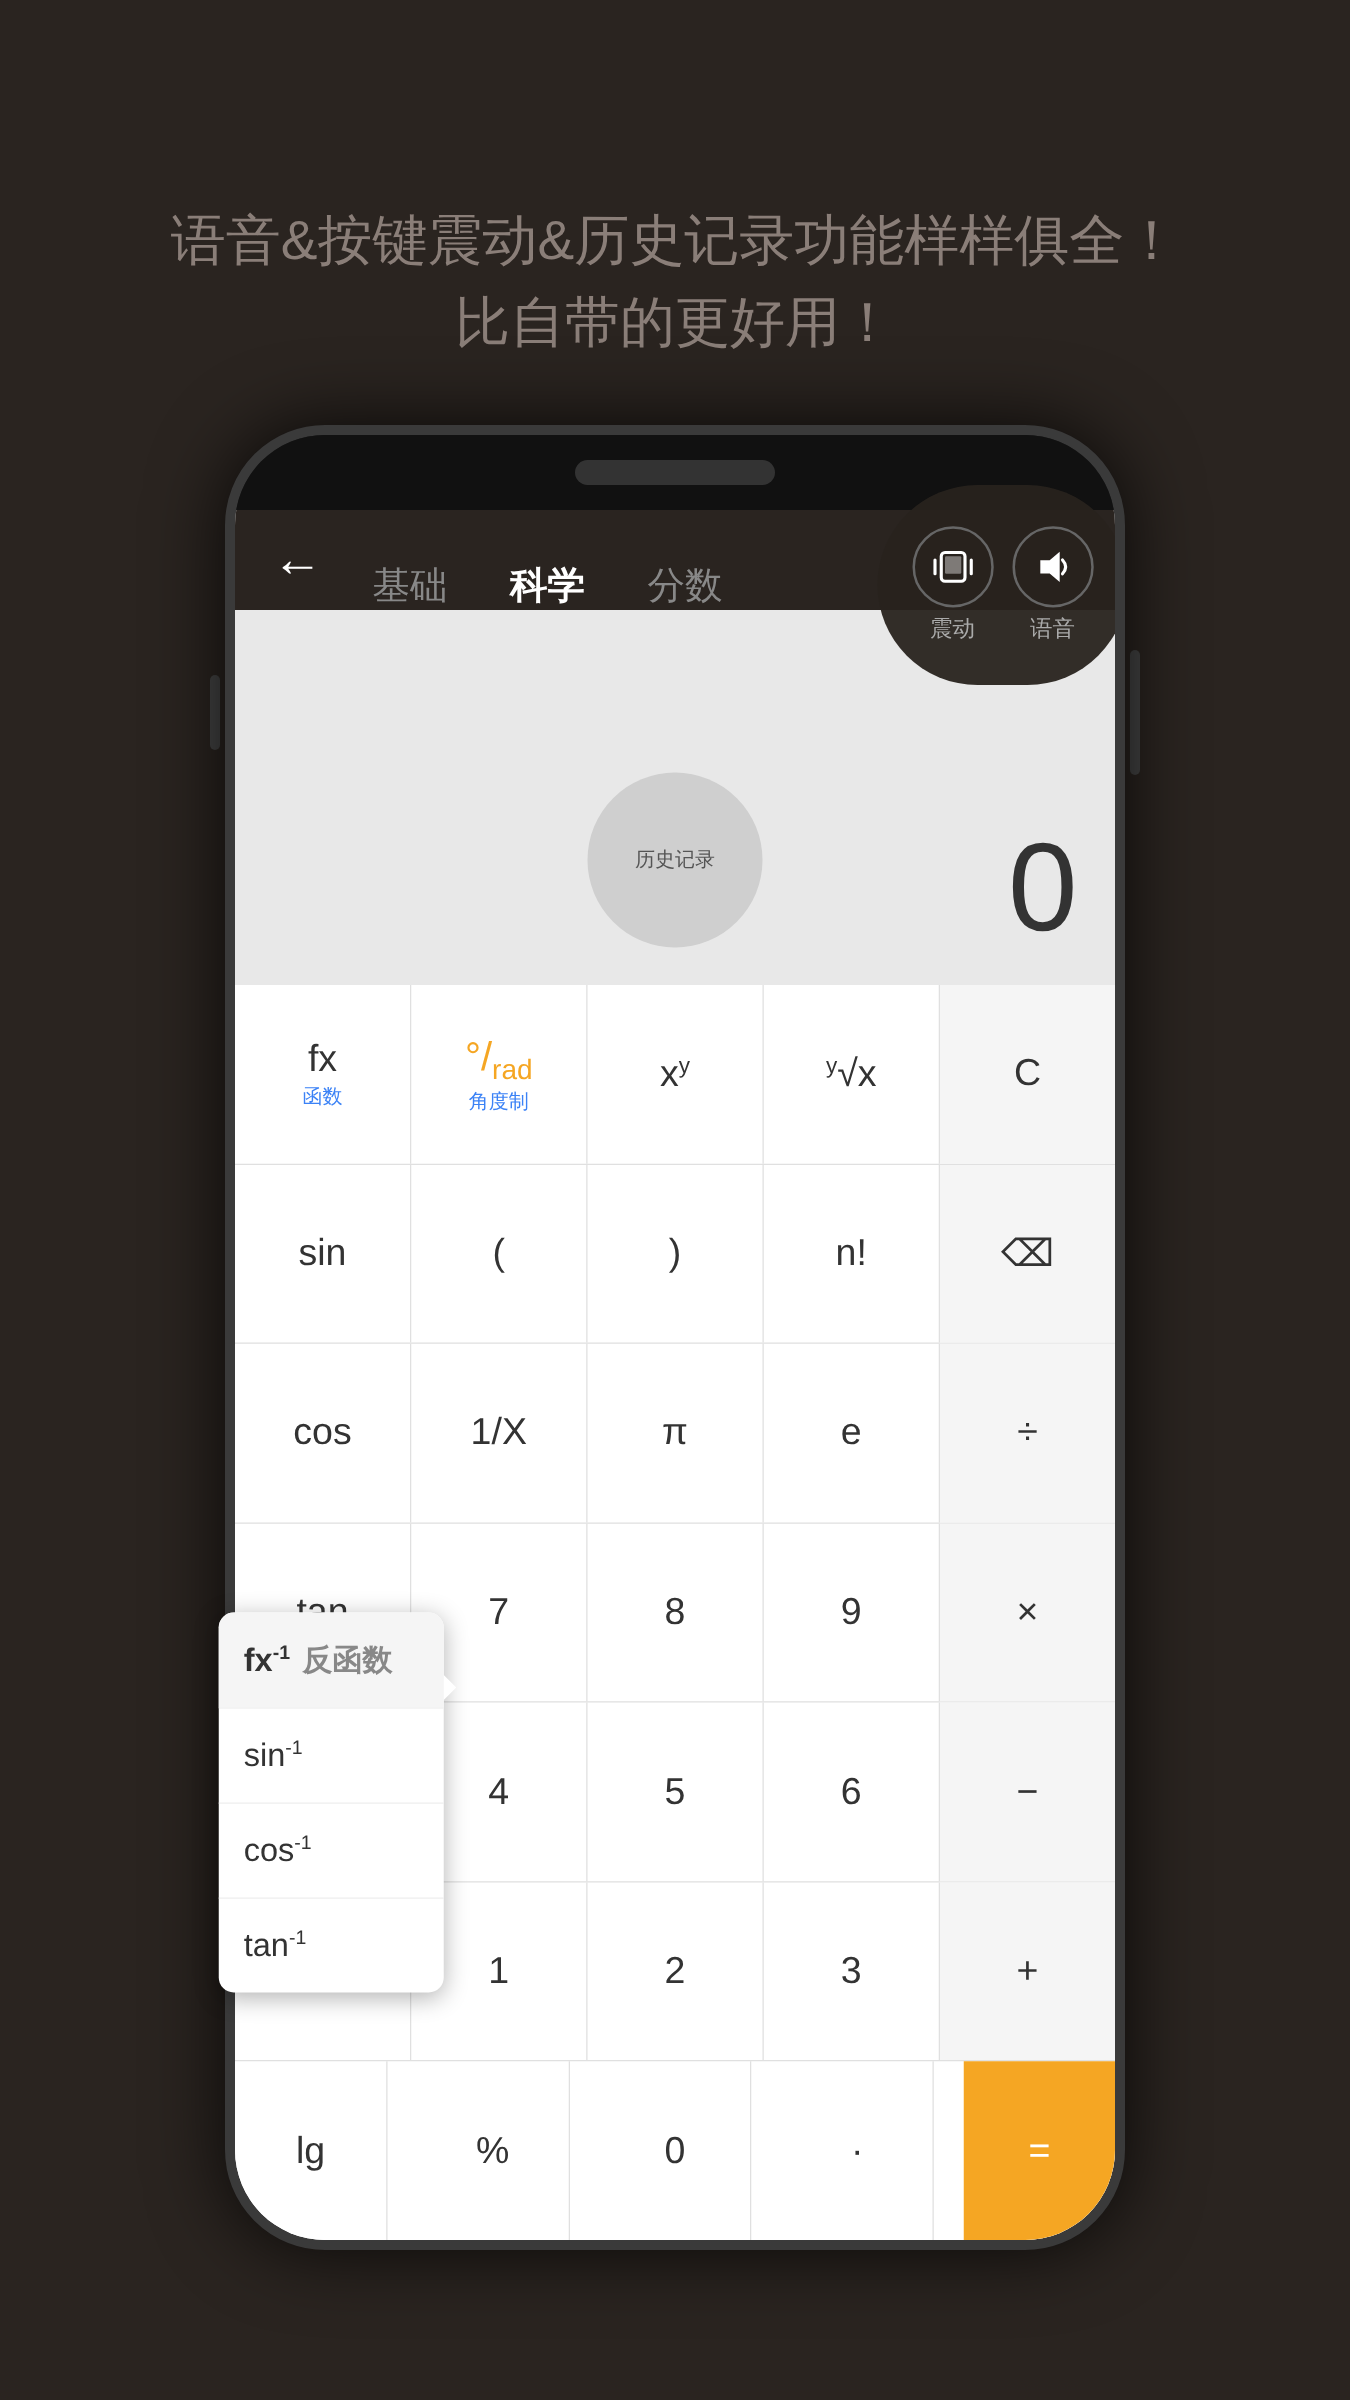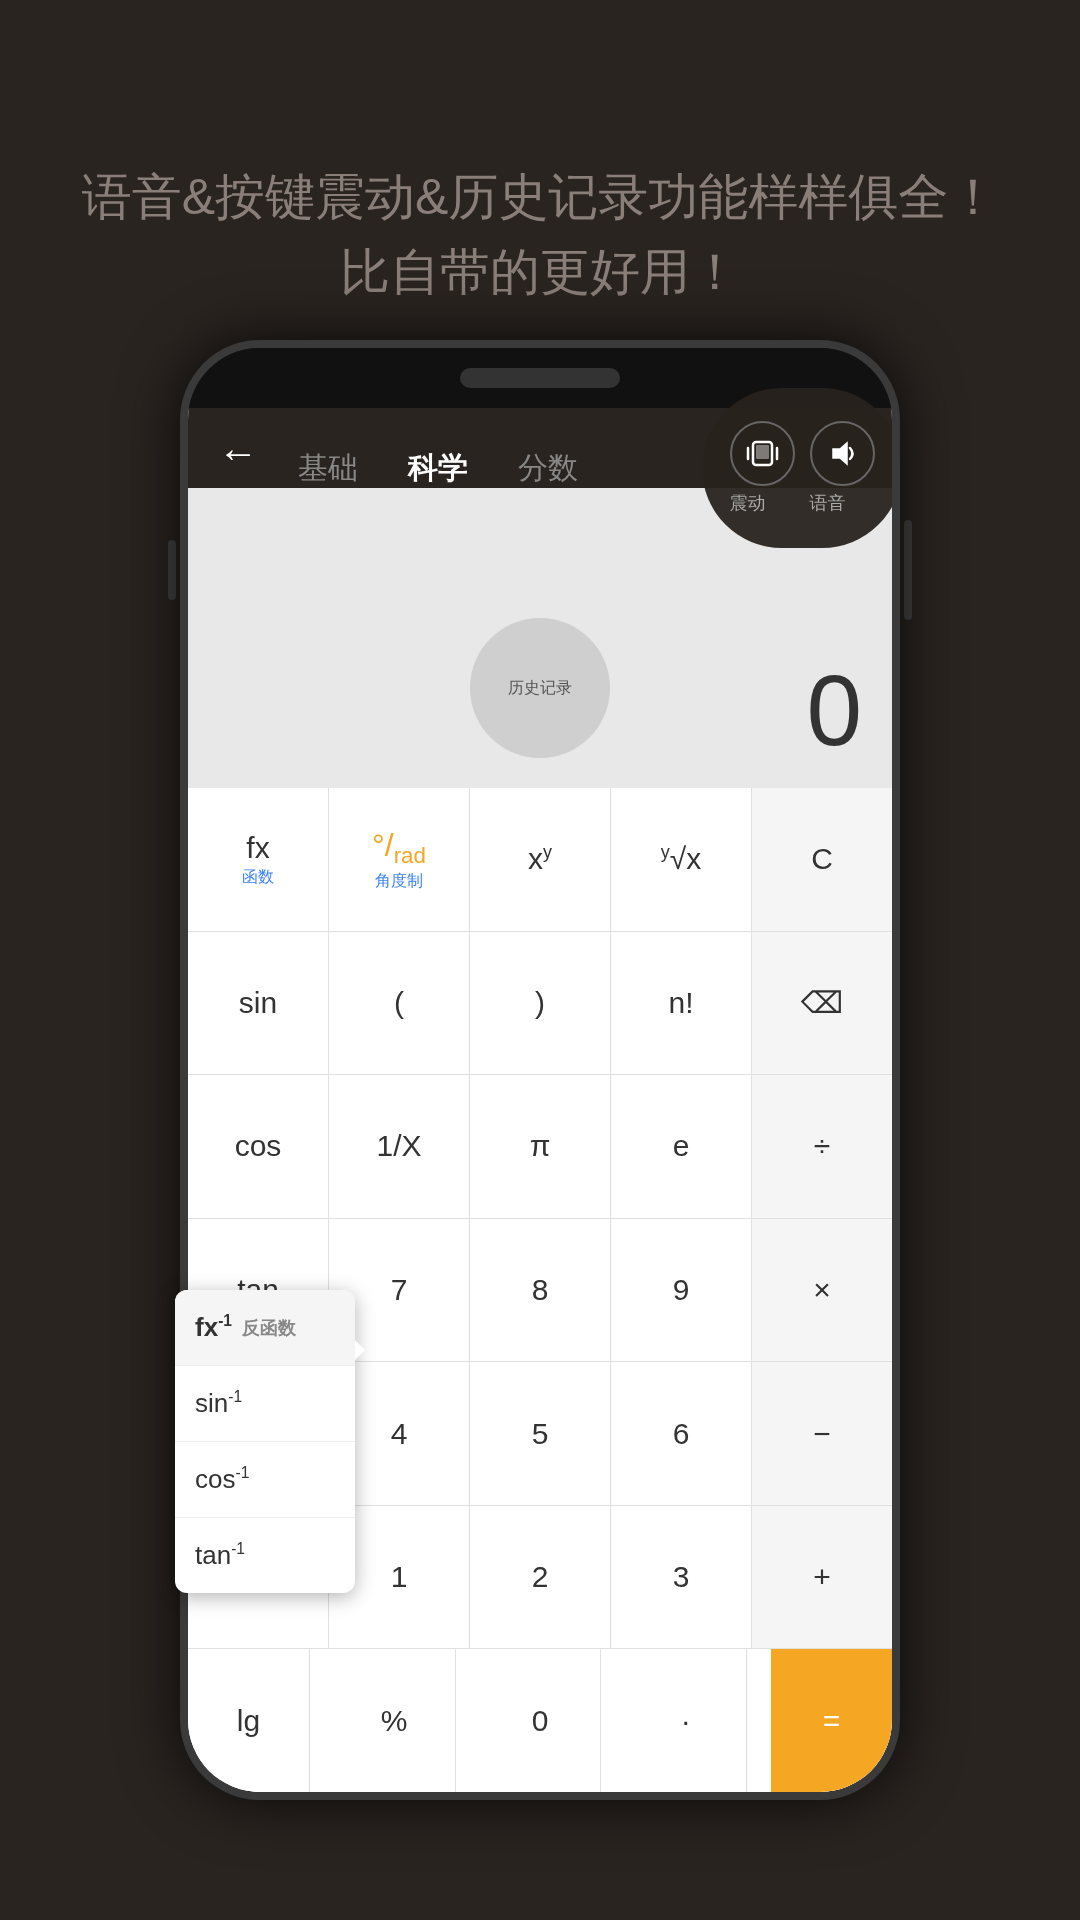--- a/index.html
+++ b/index.html
@@ -9,21 +9,21 @@
       background-color: #2a2420;
       font-family: 'Arial', sans-serif;
       overflow: hidden;
       position: relative;
     }
 
     
     .header-text {
       text-align: center;
       color: #8a7e78;
-      font-size: 50px;
+      font-size: 44px;
       line-height: 1.5;
       padding: 160px 80px 60px 80px;
     }
 
     
     .phone-wrapper {
       position: absolute;
       top: 340px;
       left: 50%;
       transform: translateX(-50%);
@@ -115,21 +115,21 @@
       display: flex;
       align-items: center;
       justify-content: space-around;
       padding: 15px 20px;
       z-index: 10;
     }
 
     .icon-item {
       display: flex;
       flex-direction: column;
-      align-items: flex-start;
+      align-items: center;
       gap: 5px;
     }
 
     .icon-circle {
       width: 65px;
       height: 65px;
       border-radius: 50%;
       border: 2px solid #666;
       display: flex;
       align-items: center;
@@ -486,21 +486,21 @@
 
       </div>
 
     </div>
 
   </div>
 
   <div class="side-popup">
     <div class="popup-item popup-first">
       <span>fx<sup>-1</sup></span>
-      <span style="font-size:18px;color:#888;margin-left:5px;">反函数</span>
+      <span style="font-size:24px;color:#888;margin-left:5px;">反函数</span>
     </div>
     <div class="popup-item">
       <span>sin<sup>-1</sup></span>
     </div>
     <div class="popup-item">
       <span>cos<sup>-1</sup></span>
     </div>
     <div class="popup-item">
       <span>tan<sup>-1</sup></span>
     </div>

